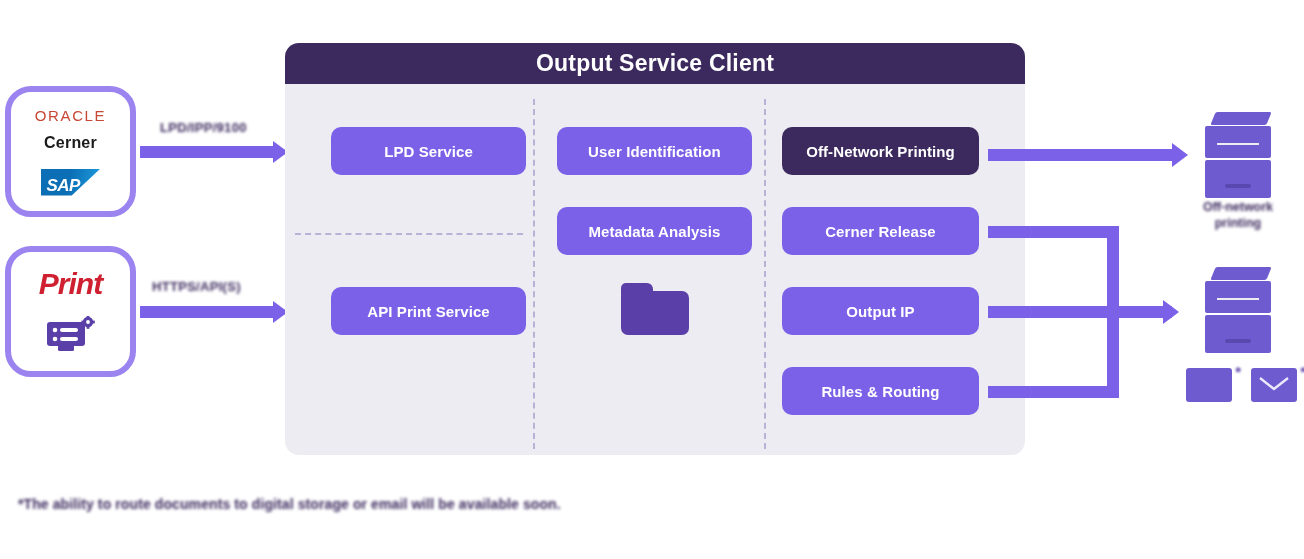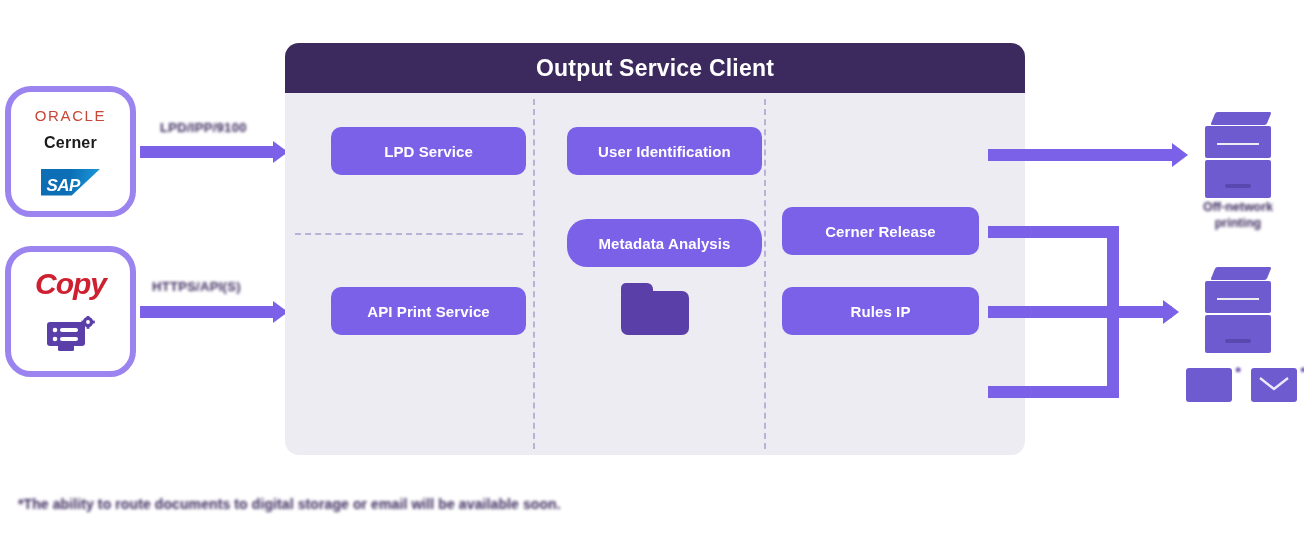--- a/index.html
+++ b/index.html
@@ -61,21 +61,21 @@
   }
   #flow-label-erp{left:160px;top:120px;}
   #flow-label-ehr{left:152px;top:279px;}
 
   
   .panel{
     position:absolute;left:285px;top:43px;width:740px;height:412px;
     background:#EDECF2;border-radius:14px;
   }
   .panel-header{
-    position:absolute;left:0;top:0;width:100%;height:50px;
+    position:absolute;left:0;top:0;width:100%;height:41px;
     background:#3C2A5E;border-radius:14px 14px 0 0;
     display:flex;align-items:center;justify-content:center;
   }
   .panel-header h1{
     margin:0;color:#ffffff;font-size:23px;font-weight:700;letter-spacing:.2px;
   }
   .panel-body{position:absolute;left:0;top:50px;width:100%;height:362px;}
 
   
   .vline{position:absolute;top:6px;height:350px;width:0;
@@ -86,27 +86,27 @@
     border-top:2px dashed #B8B3D6;top:140px;}
 
   
   .chip{
     position:absolute;height:48px;border-radius:10px;background:#7B61E8;
     display:flex;align-items:center;justify-content:center;
     color:#ffffff;font-size:15px;font-weight:700;letter-spacing:.1px;
   }
   .chip.dark{background:#3C2A5E;}
   .col1{left:46px;width:195px;}
-  .col2{left:272px;width:195px;margin-left:10px;}
+  .col2{left:272px;width:195px;}
   .col3{left:497px;width:197px;}
 
   #chip-lpd{top:34px;}
   #chip-api{top:194px;}
   #chip-userid{top:34px;}
-  #chip-meta{top:126px;border-radius:20px;}
+  #chip-meta{top:114px;}
   #chip-offnet{top:34px;}
   #chip-secure{top:114px;}
   #chip-directip{top:194px;}
   #chip-rules{top:274px;}
 
   
   .folder-wrap{position:absolute;left:272px;top:190px;width:195px;text-align:center;}
   .folder-ico{width:68px;height:52px;margin:0 auto;position:relative;}
   .folder-ico .tab{
     position:absolute;left:0;top:0;width:32px;height:12px;
@@ -179,21 +179,21 @@
 
   <div class="src-card" id="src-erp">
     <div class="oracle-word">ORACLE</div>
     <div class="cerner-word">Cerner</div>
     <div class="sap-logo">
       <span>SAP</span>
     </div>
   </div>
 
   <div class="src-card" id="src-ehr">
-    <div class="epic-word">Copy</div>
+    <div class="epic-word">Print</div>
     <div class="epic-dev">
       <svg width="52" height="38" viewBox="0 0 52 38">
         <rect x="2" y="6" width="38" height="24" rx="3" fill="#5B3FA8"></rect>
         <rect x="13" y="29" width="16" height="6" rx="1.5" fill="#5B3FA8"></rect>
         <circle cx="10" cy="14" r="2.3" fill="#fff"></circle>
         <rect x="15" y="12" width="18" height="4" rx="2" fill="#fff"></rect>
         <circle cx="10" cy="23" r="2.3" fill="#fff"></circle>
         <rect x="15" y="21" width="18" height="4" rx="2" fill="#fff"></rect>
         <circle cx="43" cy="6" r="5.2" fill="#5B3FA8"></circle>
         <circle cx="43" cy="6" r="1.9" fill="#fff"></circle>
@@ -229,22 +229,24 @@
       <div class="chip col2" id="chip-userid">User Identification</div>
       <div class="chip col2" id="chip-meta">Metadata Analysis</div>
 
       <div class="folder-wrap">
         <div class="folder-ico">
           <div class="tab"></div>
             <div class="body"></div>
         </div>
       </div>
 
+      <div class="chip col3 dark" id="chip-offnet">Off-Network Printing</div>
       <div class="chip col3" id="chip-secure">Cerner Release</div>
-      <div class="chip col3" id="chip-directip">Rules IP</div>
+      <div class="chip col3" id="chip-directip">Output IP</div>
+      <div class="chip col3" id="chip-rules">Rules &amp; Routing</div>
 
     </div>
   </div>
 
   <div class="rbar" style="left:988px;top:149px;width:185px;height:12px;"></div>
   <div class="arrow-head" style="left:1172px;top:143px;"></div>
 
   <div class="rbar" style="left:988px;top:226px;width:130px;height:12px;"></div>
 
   <div class="rbar" style="left:988px;top:306px;width:130px;height:12px;"></div>

